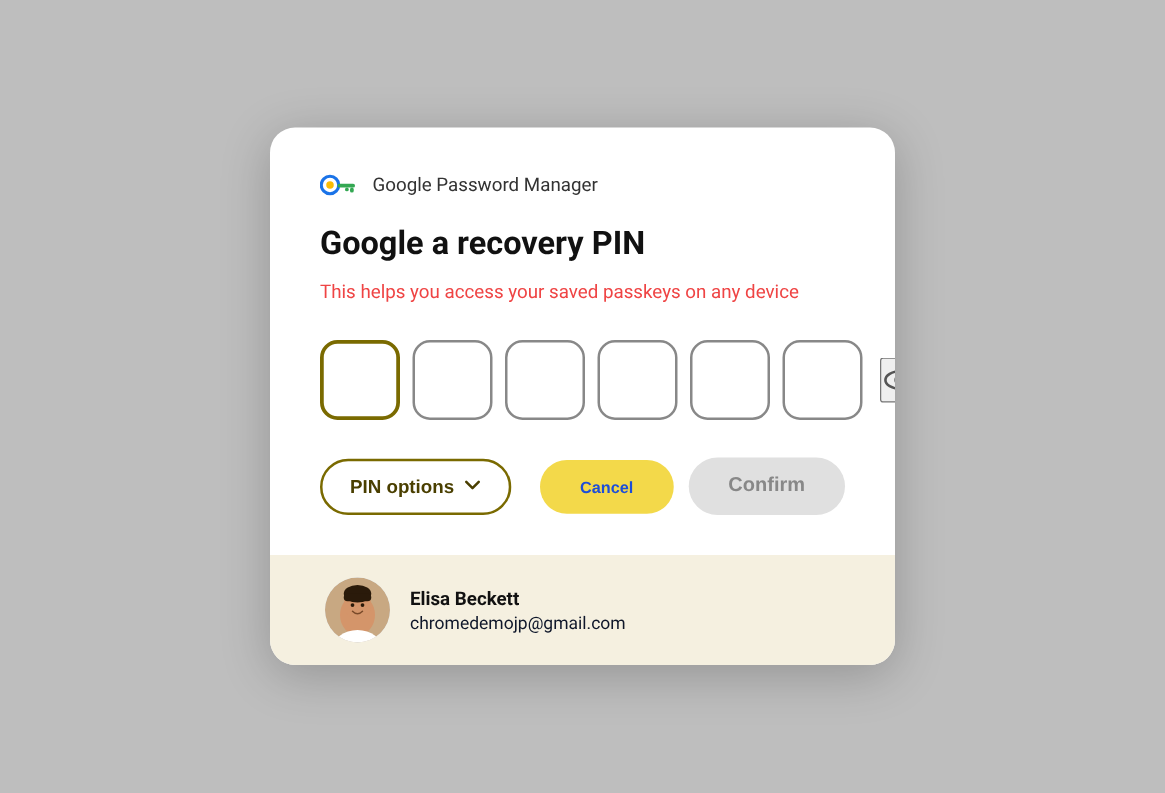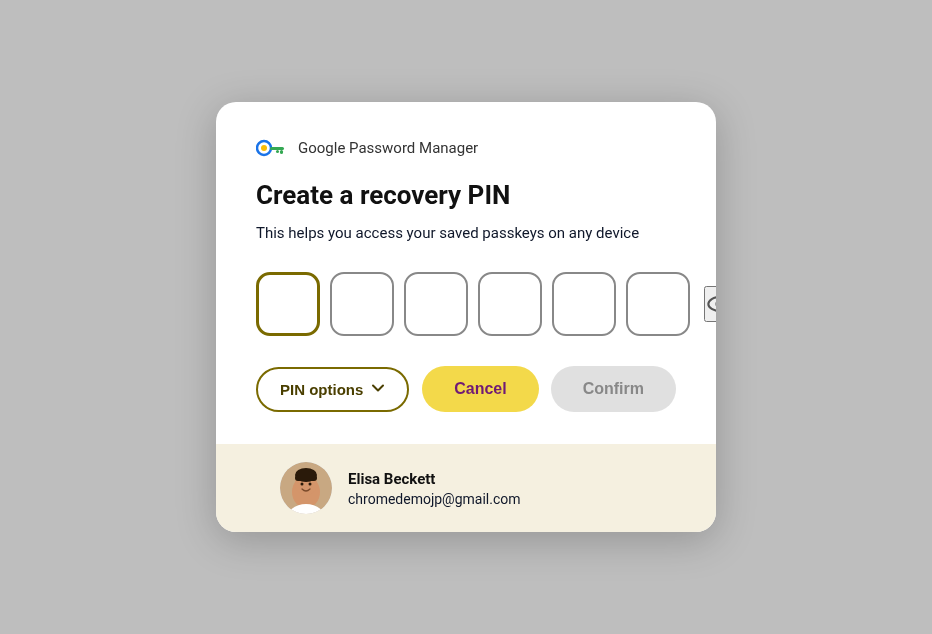--- a/index.html
+++ b/index.html
@@ -52,21 +52,21 @@
     .dialog-heading {
       font-size: 26px;
       font-weight: 700;
       color: #111;
       margin-bottom: 12px;
       line-height: 1.2;
     }
 
     .dialog-subtext {
       font-size: 15px;
-      color: #0f172a;
+      color: #ef4444;
       margin-bottom: 28px;
       line-height: 1.4;
     }
 
     .pin-row {
       display: flex;
       align-items: center;
       gap: 10px;
       margin-bottom: 30px;
     }
@@ -129,40 +129,40 @@
       display: flex;
       gap: 12px;
       align-items: center;
     }
 
     .cancel-btn {
       padding: 14px 32px;
       border-radius: 50px;
       border: none;
       background: #f3d94a;
-      color: #701a75;
-      font-size: 16px;
+      color: #1d4ed8;
+      font-size: 13px;
       font-weight: 700;
       cursor: pointer;
     }
 
     .confirm-btn {
       padding: 14px 32px;
       border-radius: 50px;
       border: none;
       background: #e0e0e0;
       color: #888;
       font-size: 16px;
       font-weight: 600;
       cursor: not-allowed;
     }
 
     .account-bar {
       background: #f5f0e0;
-      padding: 18px 64px;
+      padding: 18px 44px;
       display: flex;
       align-items: center;
       gap: 16px;
     }
 
     .avatar {
       width: 52px;
       height: 52px;
       border-radius: 50%;
       overflow: hidden;
@@ -216,21 +216,21 @@
           <circle cx="8" cy="10" r="7" stroke="#1a73e8" stroke-width="2.5" fill="none"></circle>
           <circle cx="8" cy="10" r="3" fill="#fbbc04"></circle>
           <rect x="14" y="9" width="14" height="3" rx="1.5" fill="#34a853"></rect>
           <rect x="24" y="12" width="3" height="4" rx="1.5" fill="#34a853"></rect>
           <rect x="20" y="12" width="3" height="3" rx="1.5" fill="#34a853"></rect>
         </svg>
       </div>
       <span class="header-title">Google Password Manager</span>
     </div>
 
-    <h1 class="dialog-heading">Create a recovery PIN</h1>
+    <h1 class="dialog-heading">Google a recovery PIN</h1>
 
     <p class="dialog-subtext">This helps you access your saved passkeys on any device</p>
 
     <div class="pin-row">
       <input class="pin-box" type="text" maxlength="1" style="">
       <input class="pin-box" type="text" maxlength="1" style="">
       <input class="pin-box" type="text" maxlength="1" style="">
       <input class="pin-box" type="text" maxlength="1" style="">
       <input class="pin-box" type="text" maxlength="1" style="">
       <input class="pin-box" type="text" maxlength="1" style="">

